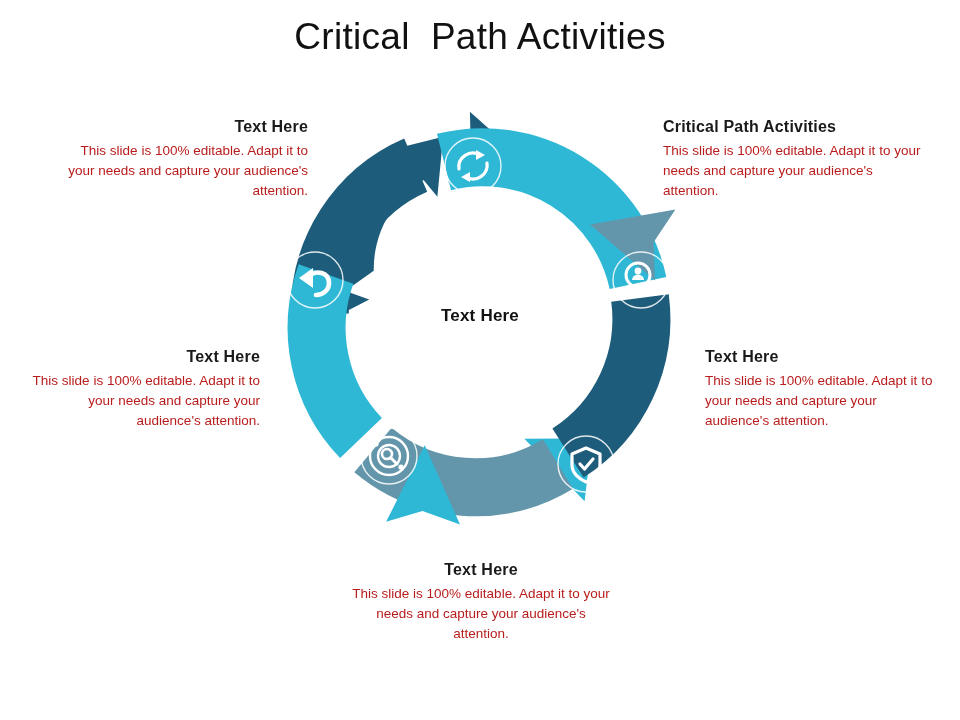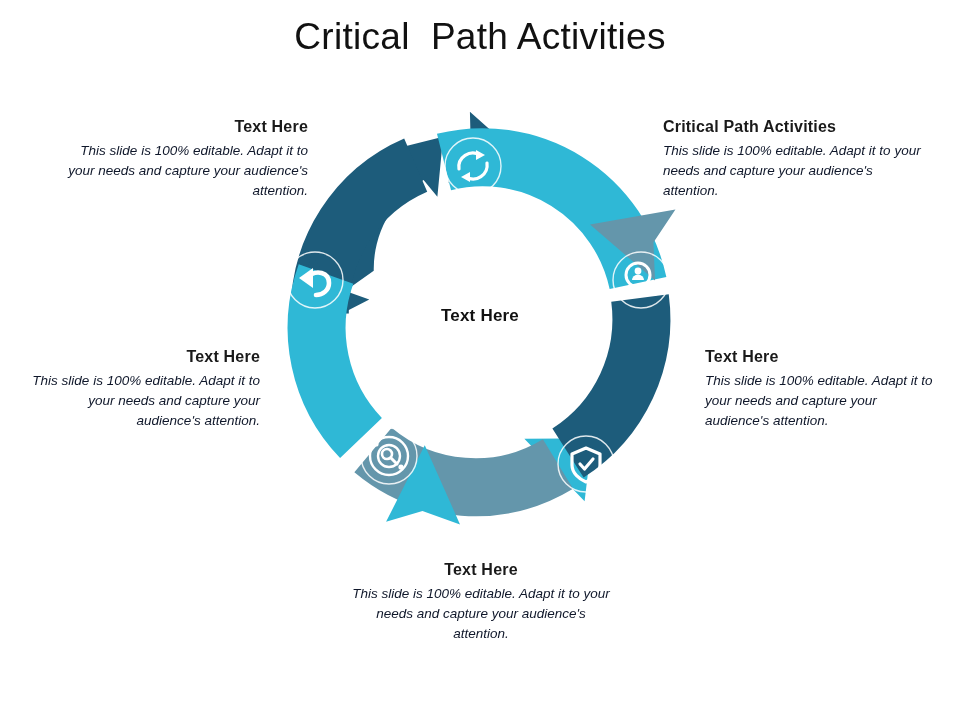--- a/index.html
+++ b/index.html
@@ -46,23 +46,22 @@
     font-size: 16px;
     font-weight: bold;
     color: #1a1a1a;
     margin: 0 0 5px 0;
     letter-spacing: 0.2px;
     line-height: 1.15;
   }
   .block .block-body {
     font-size: 13.5px;
     line-height: 1.45;
-    color: #0f172a;
+    color: #b91c1c;
     margin: 0;
-    font-style: italic;
   }
 
   .block-tl { left: 60px;  top: 118px; width: 248px; text-align: right; }
   .block-tr { left: 663px; top: 118px; width: 258px; text-align: left; }
   .block-r  { left: 705px; top: 348px; width: 232px; text-align: left; }
   .block-l  { left: 28px;  top: 348px; width: 232px; text-align: right; }
   .block-b  { left: 350px; top: 561px; width: 262px; text-align: center; }
 
   
   .diagram {

